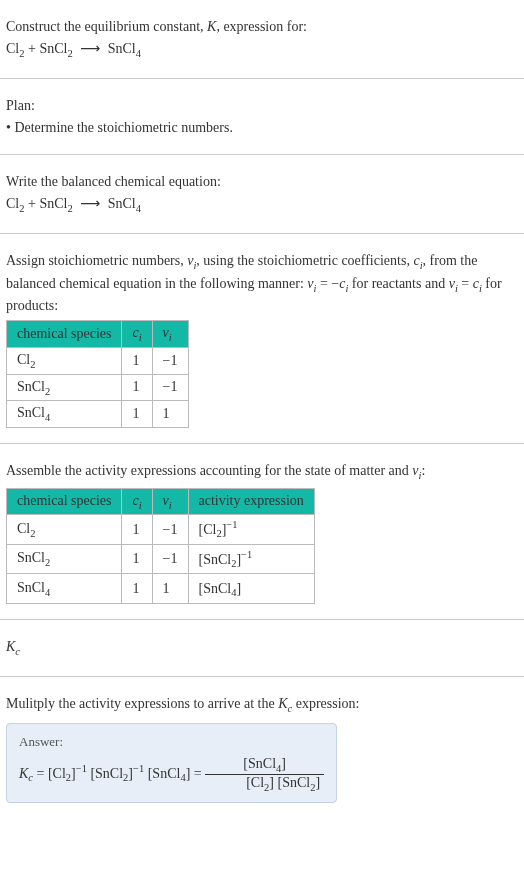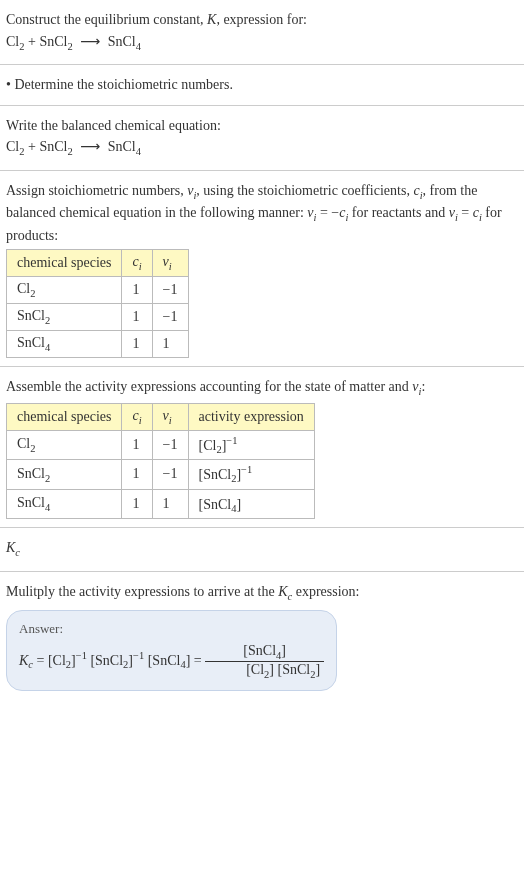--- a/index.html
+++ b/index.html
@@ -5,21 +5,21 @@
   body {
     margin: 0;
     padding: 0;
     font-family: Georgia, 'Times New Roman', serif;
     font-size: 14px;
     color: #333;
     background: #fff;
     width: 524px;
   }
   .section {
-    padding: 8px 6px;
+    padding: 15px 6px;
     border-bottom: 1px solid #ccc;
   }
   .section.no-border {
     border-bottom: none;
   }
   .line {
     margin: 2px 0;
     line-height: 1.4;
   }
   .sub {
@@ -34,26 +34,26 @@
     border-collapse: collapse;
     margin-top: 4px;
   }
   table.data td, table.data th {
     border: 1px solid #bbb;
     padding: 4px 10px;
     text-align: left;
     font-weight: normal;
   }
   table.data th {
-    background: #fef9c3;
+    background: #14b8a6;
   }
   .answer-box {
     background: #e8eef7;
     border: 1px solid #c5d3e8;
-    border-radius: 16px;
+    border-radius: 4px;
     padding: 10px 12px;
     margin-top: 4px;
     display: inline-block;
   }
   .answer-label {
     font-size: 13px;
     color: #555;
     margin-bottom: 6px;
   }
   .frac {
@@ -85,20 +85,21 @@
     <span>Construct the equilibrium constant, </span><span class="italic">K</span><span>, expression for:</span>
   </div>
   <div class="line">
     <span>Cl</span><span class="sub">2</span><span> + </span><span>SnCl</span><span class="sub">2</span>
     <span class="arrow">⟶</span>
     <span>SnCl</span><span class="sub">4</span>
   </div>
 </div>
 
 <div class="section">
+  <div class="line">Plan:</div>
   <div class="line">• Determine the stoichiometric numbers.</div>
 </div>
 
 <div class="section">
   <div class="line">Write the balanced chemical equation:</div>
   <div class="line">
     <span>Cl</span><span class="sub">2</span><span> + </span><span>SnCl</span><span class="sub">2</span>
     <span class="arrow">⟶</span>
     <span>SnCl</span><span class="sub">4</span>
   </div>

